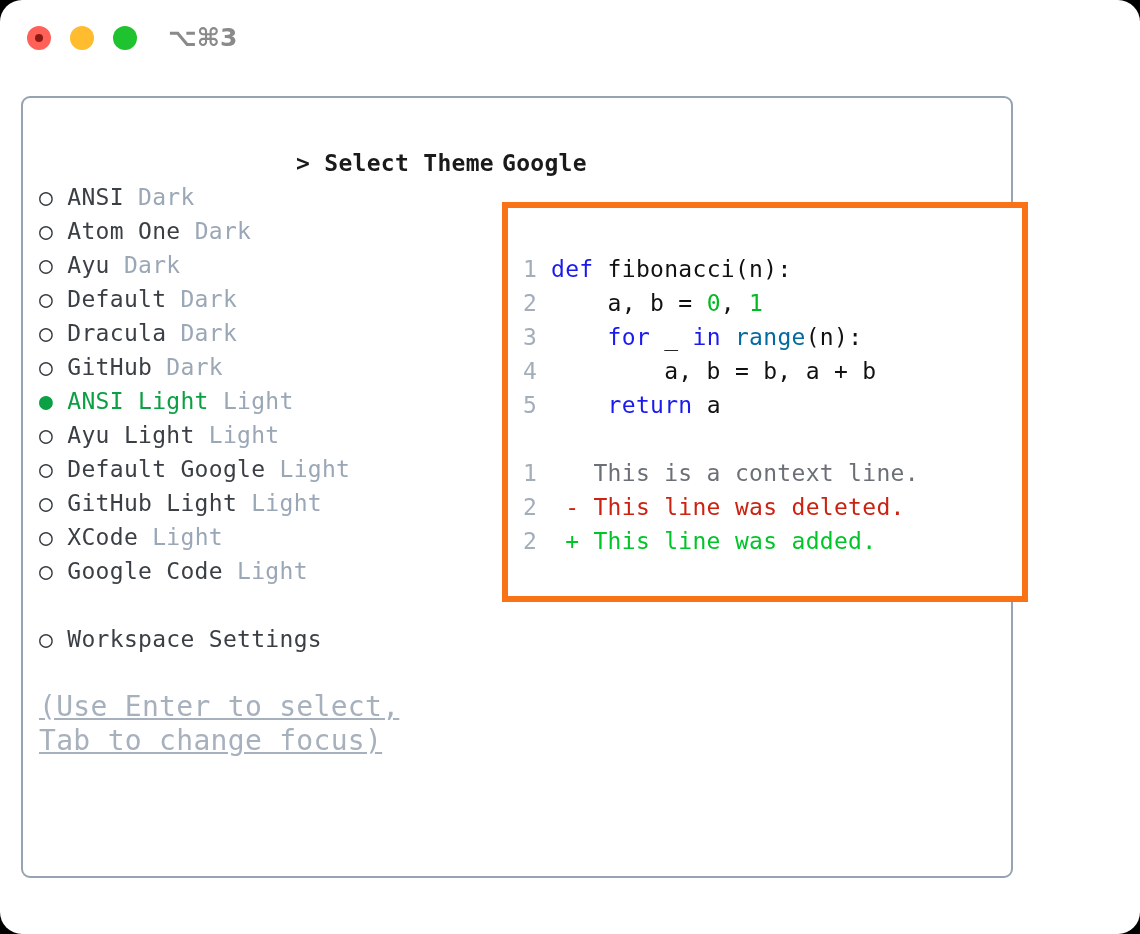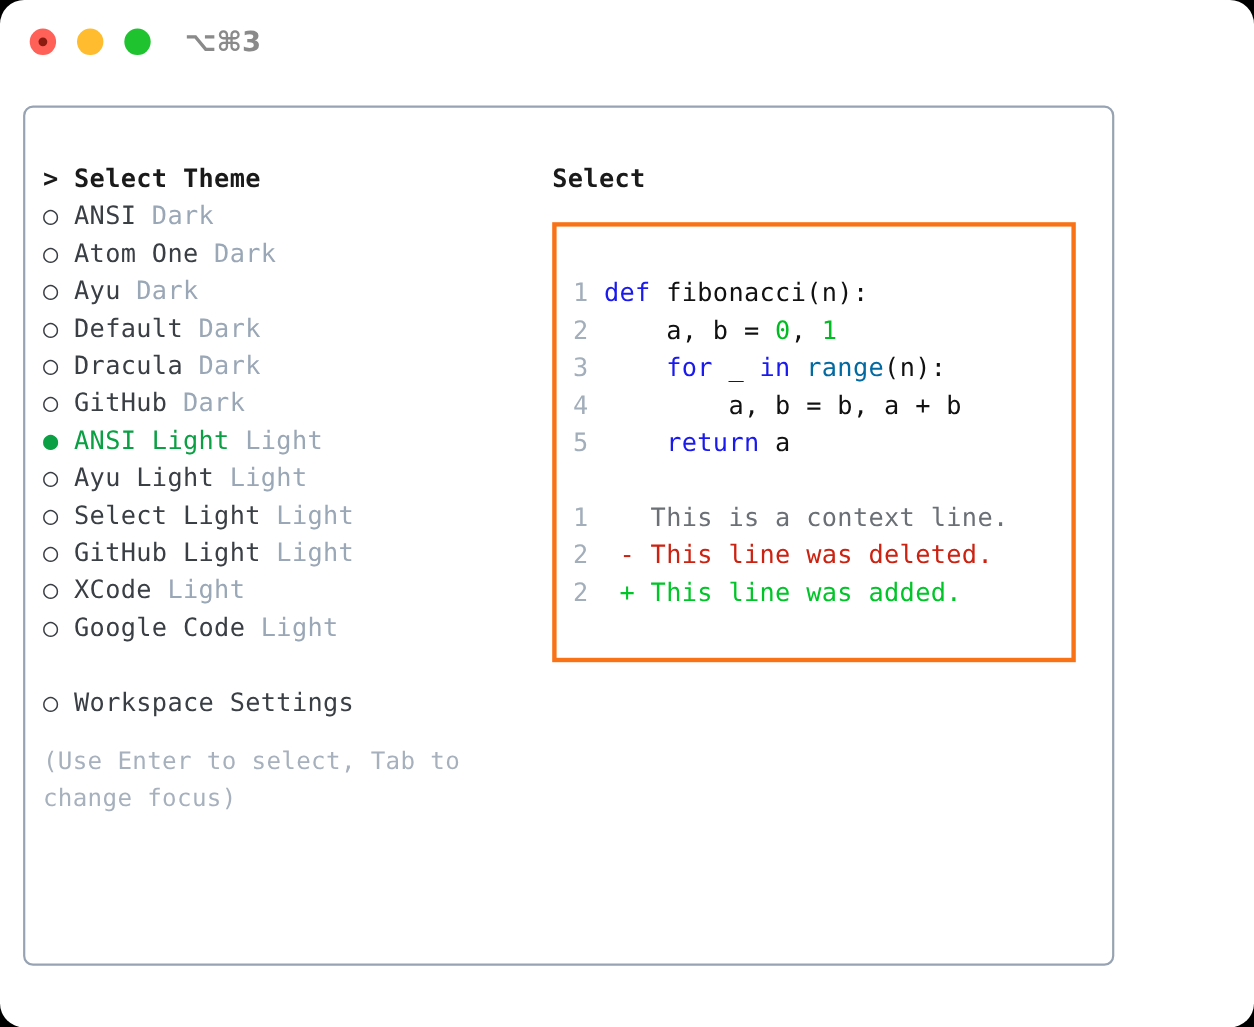--- a/index.html
+++ b/index.html
@@ -86,20 +86,21 @@
     width: 455px;
   }
 
   .section-head {
     font-size: 23px;
     font-weight: bold;
     color: #1a1a1a;
     line-height: 34px;
     white-space: pre;
     letter-spacing: 0.3px;
+    text-align: right;
   }
 
   .opt-row {
     font-size: 23px;
     line-height: 34px;
     color: #3a3f45;
     white-space: pre;
     letter-spacing: 0.3px;
     display: block;
   }
@@ -112,46 +113,47 @@
 
   .apply-head {
     font-size: 23px;
     line-height: 34px;
     color: #1a1a1a;
     white-space: pre;
     letter-spacing: 0.3px;
   }
 
   .hint {
-    margin-top: 20px;
-    font-size: 22px;
+    margin-top: 34px;
+    font-size: 28px;
     line-height: 34px;
     color: #a7b1bd;
     letter-spacing: 0.3px;
     width: 410px;
+    text-decoration: underline;
   }
 
   
   .right-col {
     position: absolute;
     left: 479px; top: 48px;
     width: 490px;
   }
   .preview-title {
     font-size: 23px;
     font-weight: bold;
     color: #1a1a1a;
     line-height: 34px;
     letter-spacing: 0.3px;
   }
   .preview-box {
     margin-top: 22px;
-    width: 476px;
+    width: 526px;
     height: 400px;
-    border: 4px solid #f97316;
+    border: 6px solid #f97316;
     box-sizing: border-box;
     background: #ffffff;
     position: relative;
   }
   .code {
     position: absolute;
     left: 15px; top: 44px;
     font-size: 23px;
     line-height: 34px;
     white-space: pre;
@@ -194,36 +196,36 @@
       <div class="section-head">&gt; Select Theme</div>
       <div id="theme-list">
           <div class="opt-row"><span class="marker">○ </span><span>ANSI</span><span class="tag"> Dark</span></div>
           <div class="opt-row"><span class="marker">○ </span><span>Atom One</span><span class="tag"> Dark</span></div>
           <div class="opt-row"><span class="marker">○ </span><span>Ayu</span><span class="tag"> Dark</span></div>
           <div class="opt-row"><span class="marker">○ </span><span>Default</span><span class="tag"> Dark</span></div>
           <div class="opt-row"><span class="marker">○ </span><span>Dracula</span><span class="tag"> Dark</span></div>
           <div class="opt-row"><span class="marker">○ </span><span>GitHub</span><span class="tag"> Dark</span></div>
           <div class="opt-row selected"><span class="marker">● </span><span>ANSI Light</span><span class="tag"> Light</span></div>
           <div class="opt-row"><span class="marker">○ </span><span>Ayu Light</span><span class="tag"> Light</span></div>
-          <div class="opt-row"><span class="marker">○ </span><span>Select Light</span><span class="tag"> Light</span></div>
+          <div class="opt-row"><span class="marker">○ </span><span>Default Google</span><span class="tag"> Light</span></div>
           <div class="opt-row"><span class="marker">○ </span><span>GitHub Light</span><span class="tag"> Light</span></div>
           <div class="opt-row"><span class="marker">○ </span><span>XCode</span><span class="tag"> Light</span></div>
           <div class="opt-row"><span class="marker">○ </span><span>Google Code</span><span class="tag"> Light</span></div>
         </div>
 
       <div class="spacer-lg"></div>
 
       <div id="apply-list">
           <div class="opt-row"><span class="marker">○ </span><span>Workspace Settings</span></div>
         </div>
 
       <div class="hint">(Use Enter to select, Tab to change focus)</div>
     </div>
 
     <div class="right-col">
-      <div class="preview-title">Select</div>
+      <div class="preview-title">Google</div>
       <div class="preview-box">
         <div class="code" id="code-area"><div class="code-line"><span class="ln">1</span><span> </span><span class="k">def</span><span class="pl"> </span><span class="fn">fibonacci</span><span class="pl">(n):</span></div><div class="code-line"><span class="ln">2</span><span> </span><span class="pl">    a, b = </span><span class="num">0</span><span class="pl">, </span><span class="num">1</span></div><div class="code-line"><span class="ln">3</span><span> </span><span class="pl">    </span><span class="k">for</span><span class="pl"> _ </span><span class="k">in</span><span class="pl"> </span><span class="bi">range</span><span class="pl">(n):</span></div><div class="code-line"><span class="ln">4</span><span> </span><span class="pl">        a, b = b, a + b</span></div><div class="code-line"><span class="ln">5</span><span> </span><span class="pl">    </span><span class="k">return</span><span class="pl"> a</span></div><div class="blank">&nbsp;</div><div class="code-line"><span class="ln">1</span><span> </span><span class="ctx">   This is a context line.</span></div><div class="code-line"><span class="ln">2</span><span> </span><span class="del"> - This line was deleted.</span></div><div class="code-line"><span class="ln">2</span><span> </span><span class="add"> + This line was added.</span></div></div>
       </div>
     </div>
 
   </div>
 </div>
 
 </body></html>

